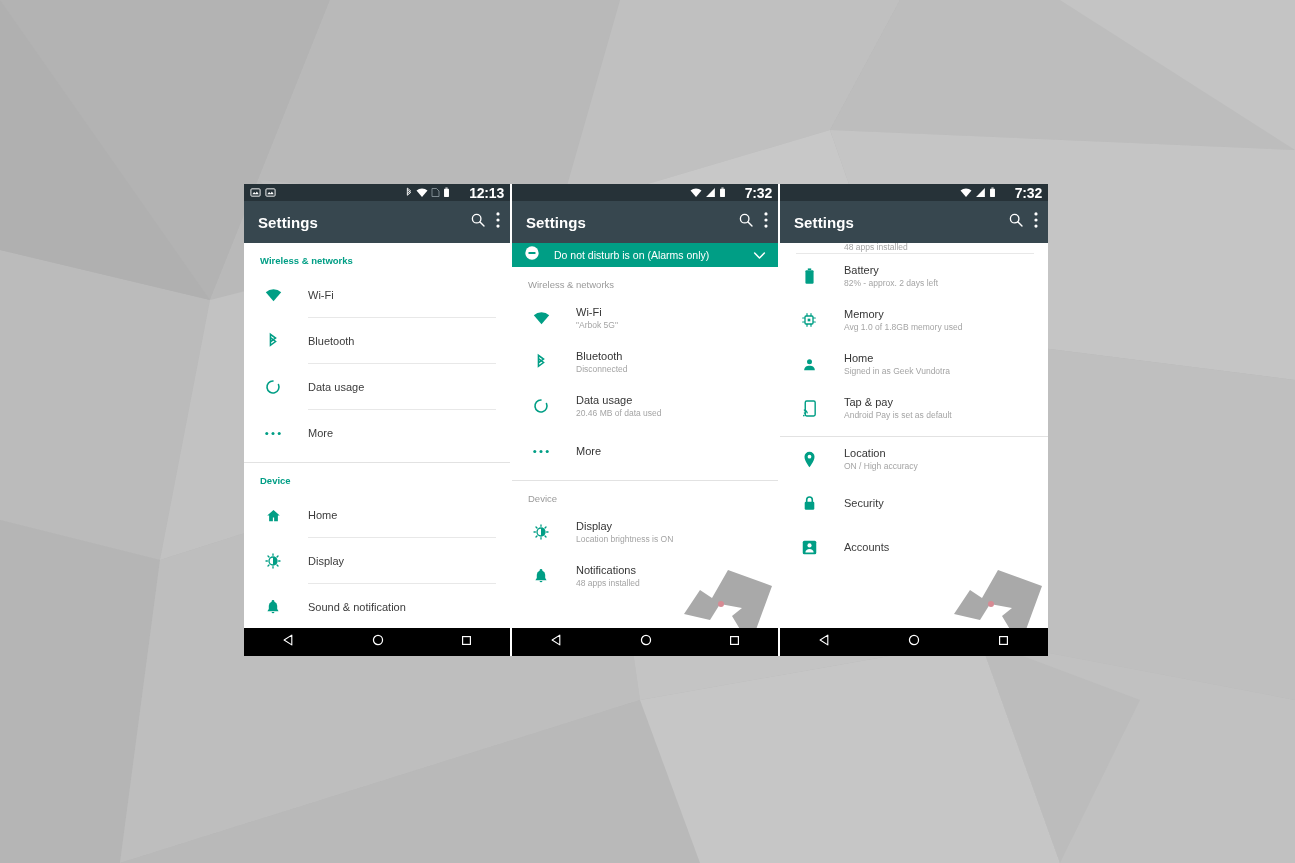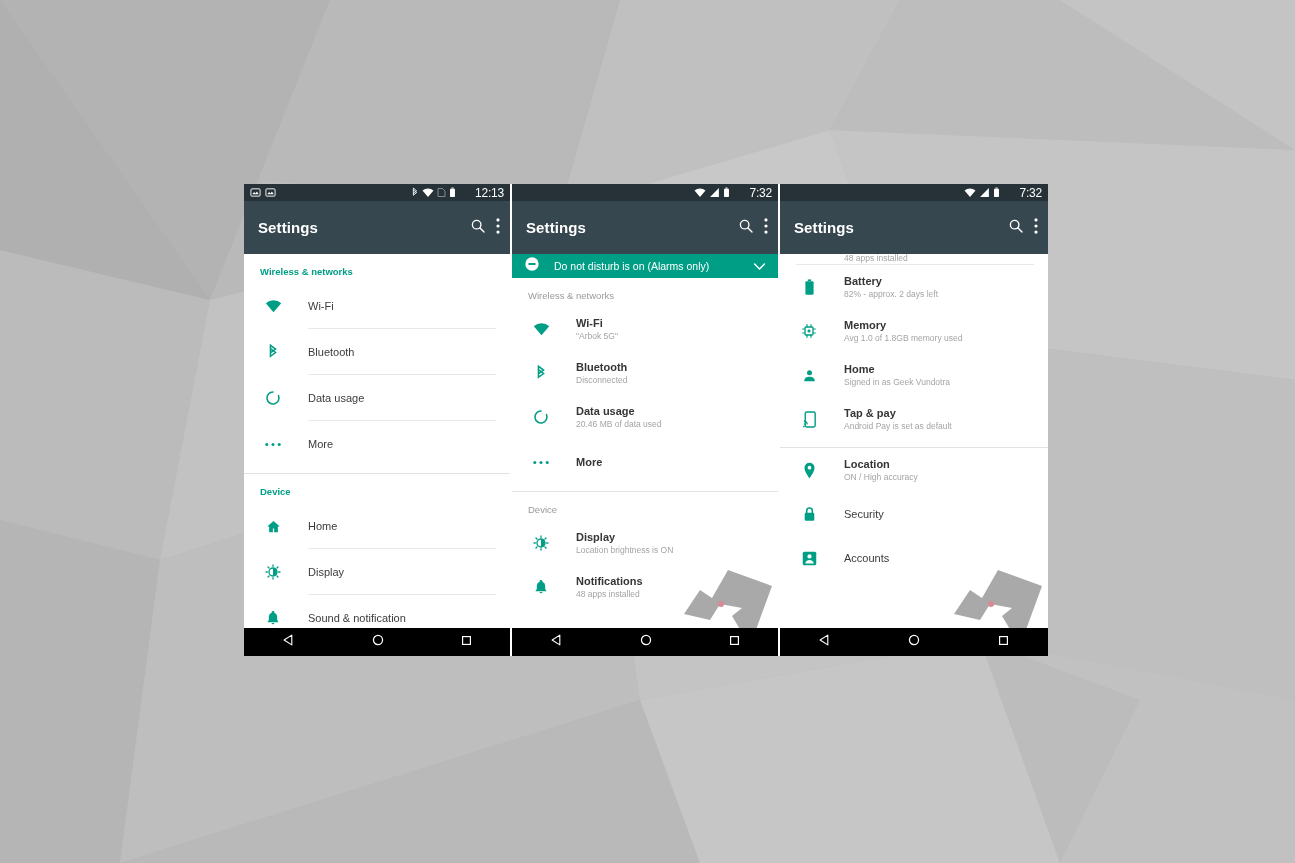--- a/index.html
+++ b/index.html
@@ -53,30 +53,30 @@
   }
   .statusbar .left-icons { display: flex; gap: 4px; align-items: center; }
   .statusbar .right-icons {
     margin-left: auto;
     display: flex;
     gap: 3px;
     align-items: center;
   }
   .sb-clock {
     color: #ffffff;
-    font-size: 12px;
-    font-weight: normal;
+    font-size: 14px;
+    font-weight: bold;
     letter-spacing: -0.2px;
     margin-left: 16px;
   }
   .sb-ico { display: inline-block; line-height: 0; }
 
   
   .toolbar {
-    height: 53px;
+    height: 42px;
     background: #37474f;
     display: flex;
     align-items: center;
     padding: 0 10px 0 14px;
     position: relative;
     z-index: 5;
   }
   .toolbar-title {
     color: #ffffff;
     font-size: 15px;
@@ -135,21 +135,21 @@
     display: flex;
     align-items: center;
     justify-content: center;
     color: #009e85;
   }
   .row-text { margin-left: 22px; flex: 1; }
   .row-title {
     font-size: 11px;
     color: #3b3b3b;
   }
-  .row-title.bold { font-weight: bold; color: #353535; }
+  .row-title.bold { font-weight: normal; color: #353535; }
   .row-sub {
     font-size: 8.5px;
     color: #a4a4a4;
     margin-top: 2px;
   }
   .row.divider-under::after {
     content: "";
     position: absolute;
     left: 64px;
     right: 14px;

